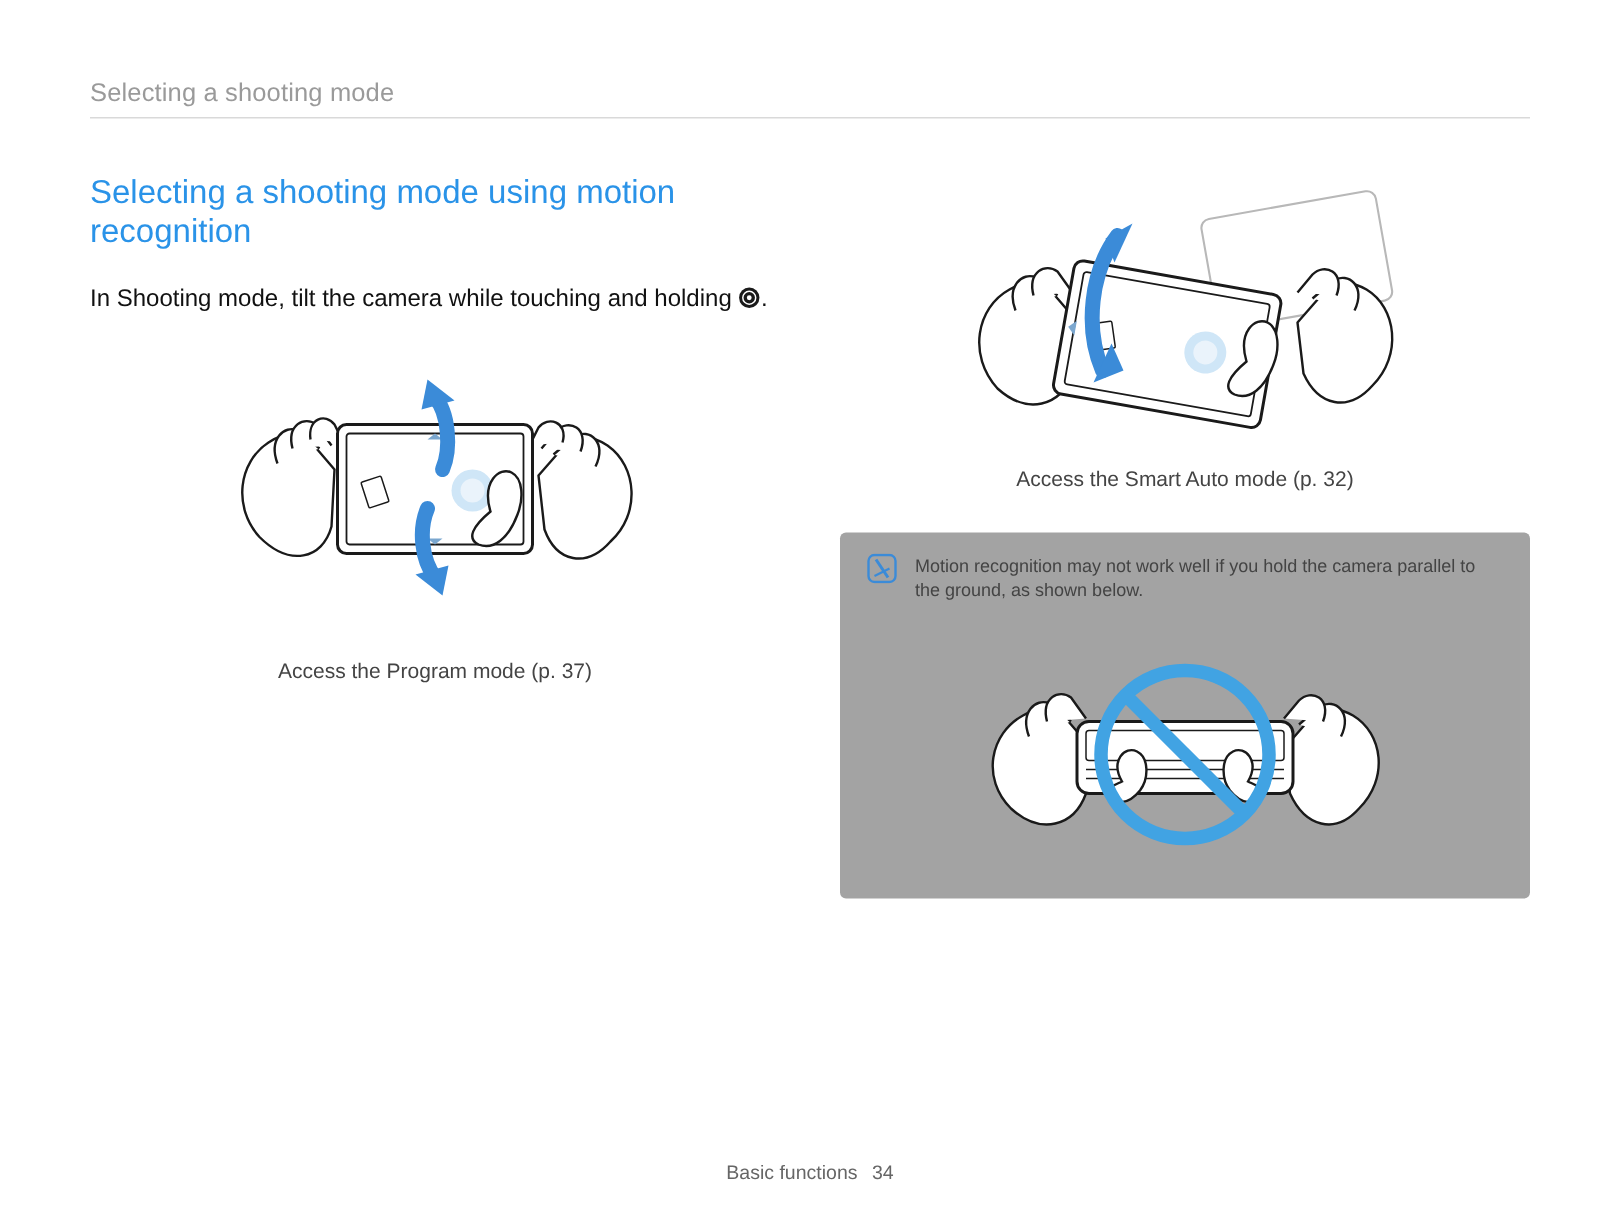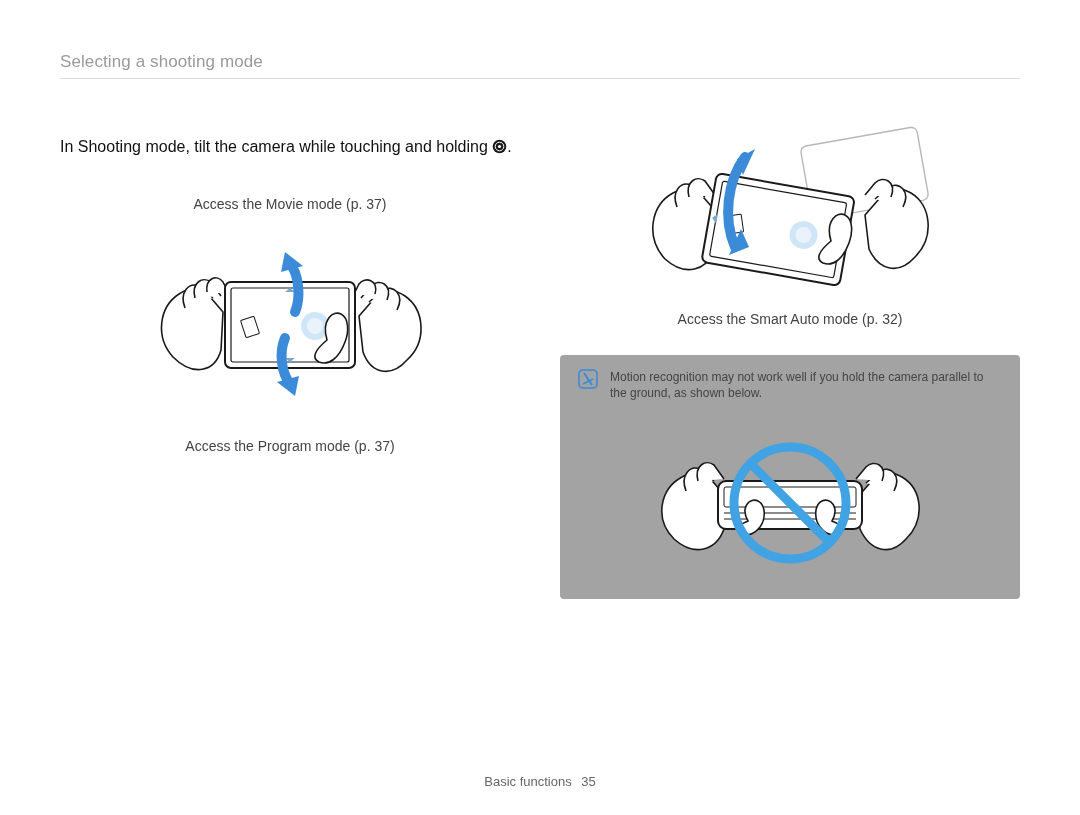--- a/index.html
+++ b/index.html
@@ -29,32 +29,32 @@
 <body>
 
 <div class="page">
 
   <div class="running-head">Selecting a shooting mode</div>
   <hr class="rule">
 
   <div class="cols">
 
     <div class="col">
+      <div class="h2">Selecting a shooting mode using motion recognition</div>
       <div class="body">
         <span>In Shooting mode, tilt the camera while touching and holding</span>
         <span class="target-icon">
           <svg width="15" height="15" viewBox="0 0 15 15">
             <circle cx="7.5" cy="7.5" r="6.8" fill="#1a1a1a"></circle>
             <circle cx="7.5" cy="7.5" r="4.3" fill="none" stroke="#fff" stroke-width="1"></circle>
             <circle cx="7.5" cy="7.5" r="1.6" fill="#fff"></circle>
           </svg>
         </span><span>.</span>
       </div>
 
-      <div class="caption cap-top">Access the Movie mode (p. 37)</div>
 
       <div class="illus-wrap">
         <svg width="310" height="210" viewBox="0 0 310 210">
 
           <g fill="#fff" stroke="#1a1a1a" stroke-width="1.6" stroke-linejoin="round">
             <path d="M38 145 C20 125 24 95 44 82 C58 73 68 76 76 86 L88 100 L86 138 C80 160 58 165 38 145 Z"></path>
             <path d="M50 96 C44 80 54 70 64 74 L78 86"></path>
             <path d="M60 86 C56 70 68 64 76 70 L86 84"></path>
             <path d="M72 80 C70 66 82 62 88 70 L94 82"></path>
             <path d="M272 148 C292 130 290 98 270 84 C256 75 246 78 238 88 L224 104 L228 140 C236 162 256 166 272 148 Z"></path>
@@ -176,16 +176,16 @@
             </g>
           </svg>
         </div>
       </div>
 
     </div>
   </div>
 
   <div class="footer">
     <span>Basic functions</span>
-    <span class="pg">35</span>
+    <span class="pg">34</span>
   </div>
 
 </div>
 
 </body></html>

